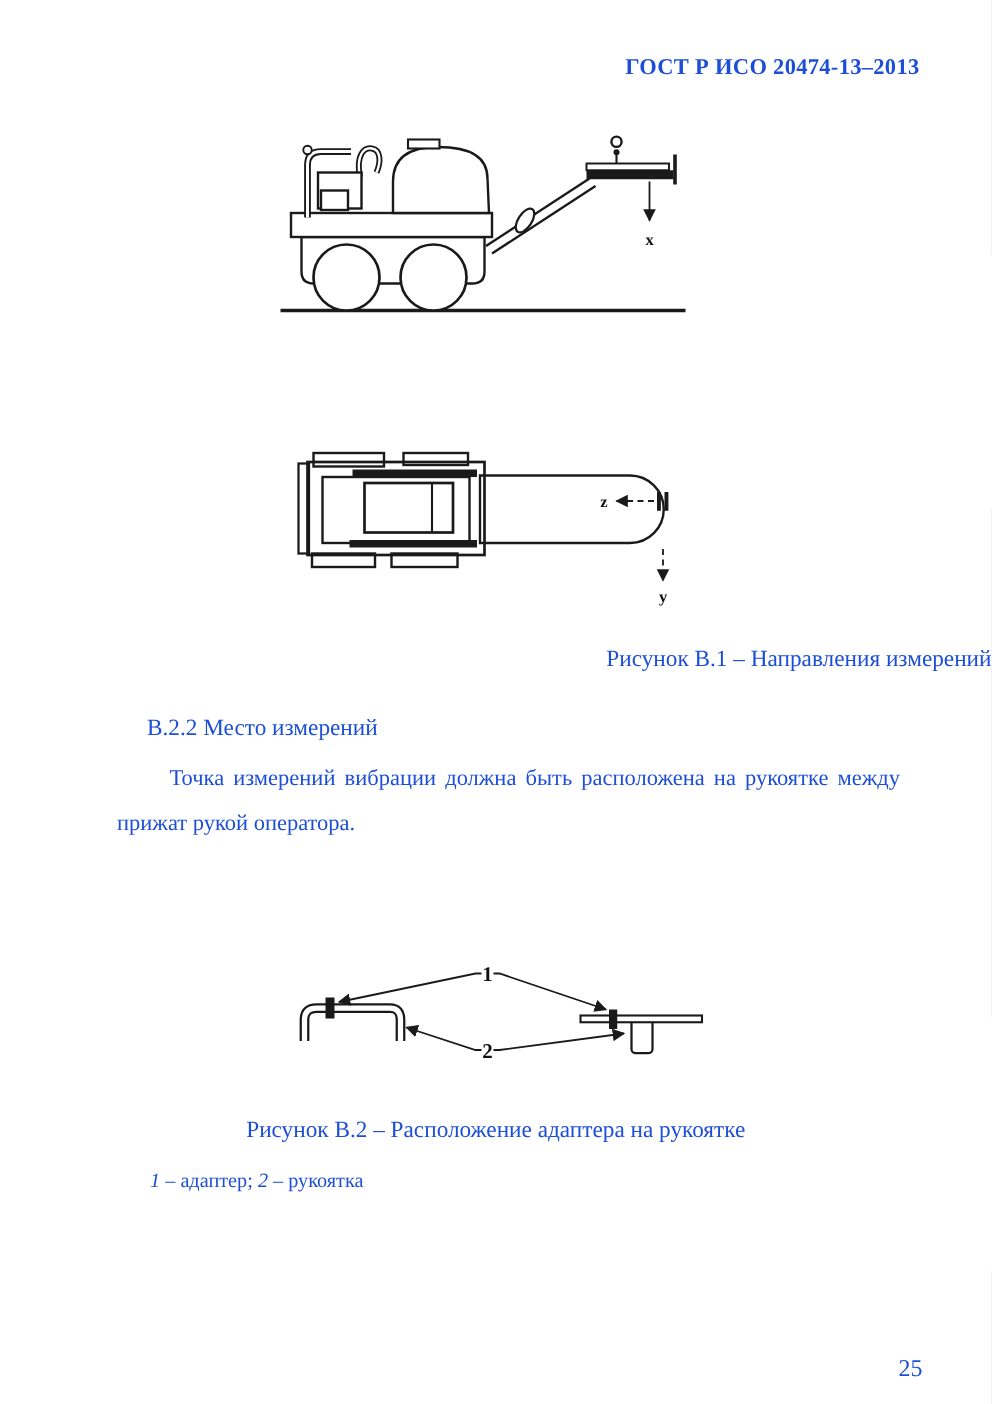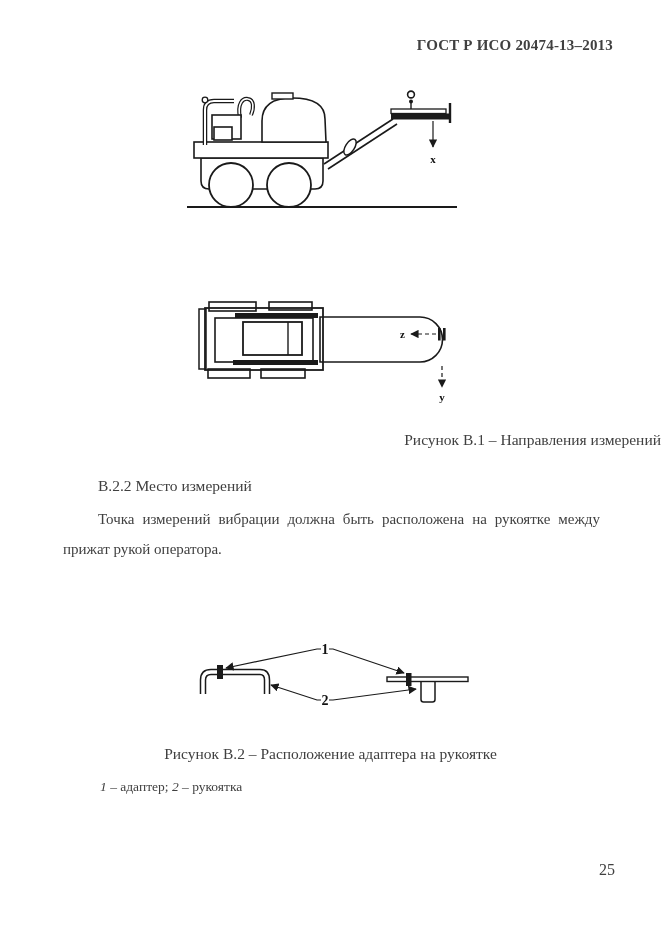--- a/index.html
+++ b/index.html
@@ -2,21 +2,21 @@
 <html><head>
 <meta charset="utf-8">
 <style>
   html,body{margin:0;padding:0;background:#e8e8e8;}
   .page{
     position:relative;
     width:661px;height:936px;
     margin:0 auto;
     background:#ffffff;
     font-family:"Liberation Serif","DejaVu Serif",serif;
-    color:#404040;
+    color:#1d4ed8;
     overflow:hidden;
   }
   .doc-header{
     position:absolute;top:37px;left:0;right:48px;
     text-align:right;
     font-weight:bold;font-size:15px;letter-spacing:.2px;
   }
   .fig{position:absolute;}
   .fig svg{display:block;width:100%;height:100%;}
   .fig-caption-1{
@@ -28,31 +28,31 @@
     text-align:center;font-size:15.5px;
   }
   .section-heading{
     position:absolute;top:477px;left:98px;
     font-weight:normal;font-size:15.5px;
   }
   .paragraph{
     position:absolute;top:504px;left:63px;width:537px;
     font-size:15px;line-height:30px;
   }
-  .para-line{text-align:justify;text-align-last:justify;}
+  .para-line{text-align:justify;text-align-last:justify;margin-left:15px;}
   .para-line.first{padding-left:35px;}
   .para-line.last{text-align:right;text-align-last:left;}
   .fig2-legend{
     position:absolute;top:735px;left:100px;
     font-size:13.5px;
     margin-top:44px;
   }
   .fig2-legend i{font-style:italic;}
   .page-number{
-    position:absolute;top:861px;right:46px;
+    position:absolute;top:904px;right:46px;
     font-size:16px;
   }
   .axis-label{font:bold 11px "Liberation Serif","DejaVu Serif",serif;fill:#111;}
   .callout-label{font:bold 14px "Liberation Serif","DejaVu Serif",serif;fill:#111;}
   svg .ln{stroke:#1a1a1a;fill:none;}
 </style>
 </head>
 <body>
 
 <div class="page">

